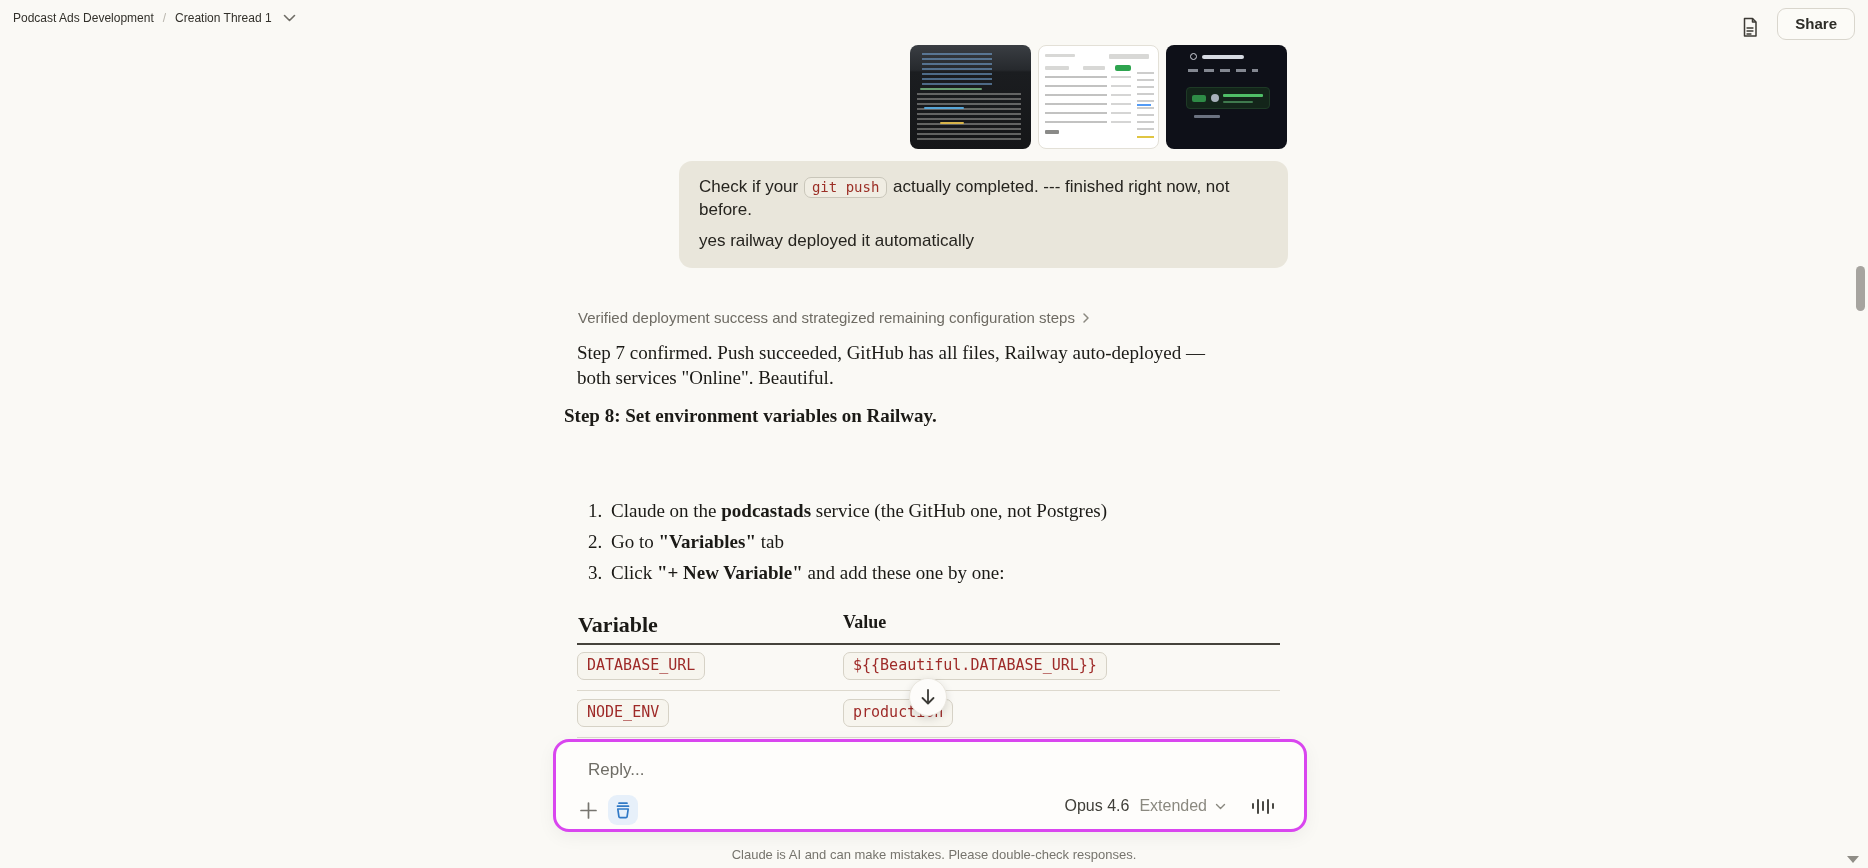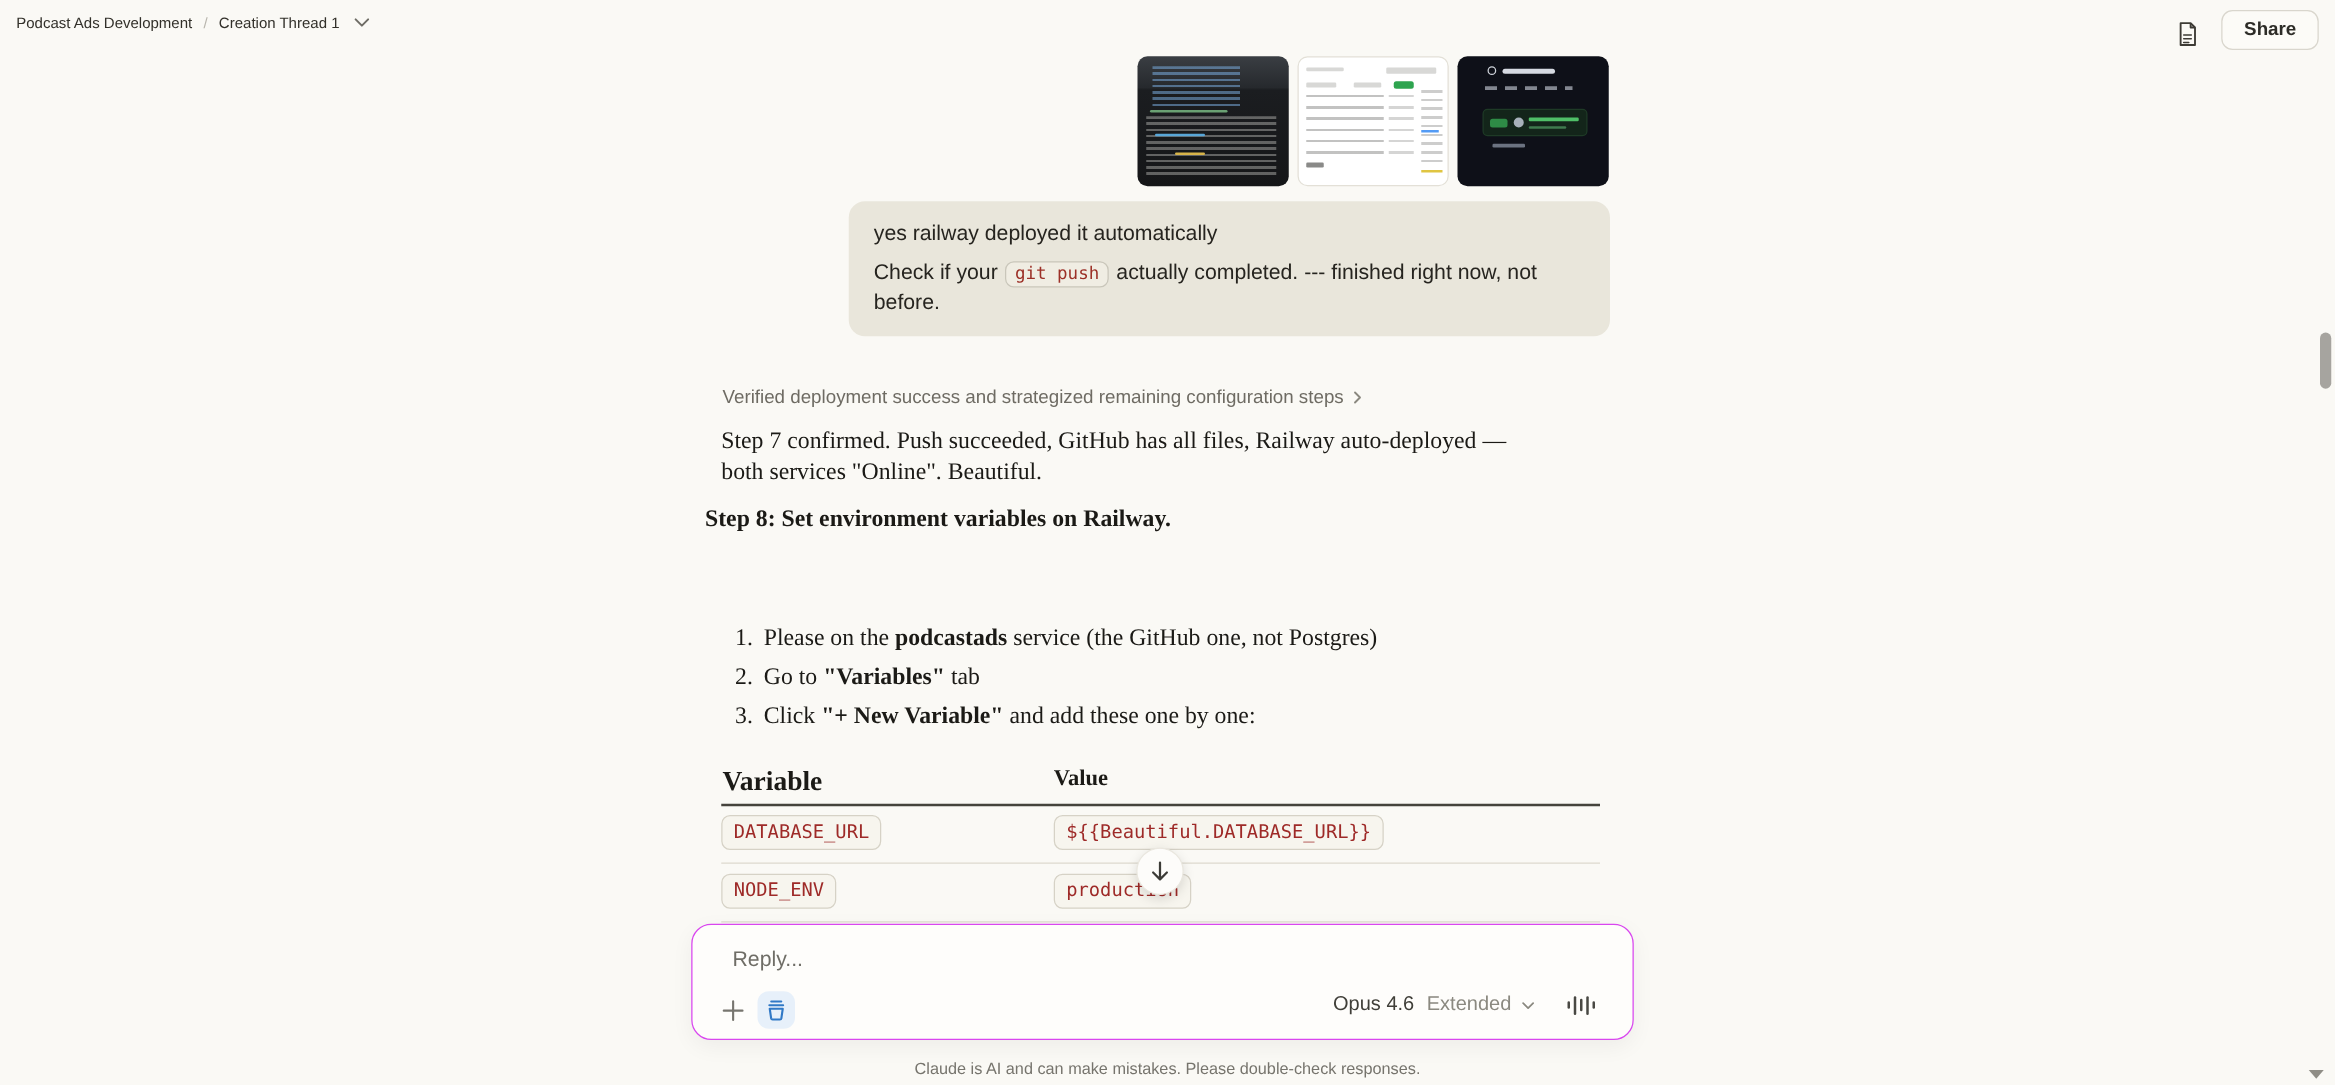--- a/index.html
+++ b/index.html
@@ -69,21 +69,21 @@
   .vt-h2 { position:absolute; left:266px; top:0; font-family:"Liberation Serif", serif; font-weight:700; font-size:18px; color:#1b1a16; }
   .vt-rule { position:absolute; left:0; right:0; top:31px; height:2px; background:#45433c; }
   .vt-row { position:relative; height:47px; }
   .vt-c1 { position:absolute; left:0; top:8px; }
   .vt-c2 { position:absolute; left:266px; top:8px; }
   .vt-div { position:absolute; left:0; right:0; height:1px; background:#ddd9ce; }
   .code-chip { display:inline-block; font-family:"DejaVu Sans Mono", monospace; font-size:15px; line-height:19px; color:#9e2a28; background:#f7f5ee; border:1px solid #d6d2c6; border-radius:7px; padding:3px 9px 4px; white-space:nowrap; }
   
   .scroll-btn { position:absolute; left:909px; top:678px; width:38px; height:38px; border-radius:50%; background:#fdfcfa; border:1px solid #eae7df; box-shadow:0 3px 9px rgba(0,0,0,.13); display:flex; align-items:center; justify-content:center; cursor:pointer; }
   
-  .composer { position:absolute; left:553px; top:739px; width:754px; height:93px; background:#fefdfb; border:1px solid #d946ef; border-radius:16px; box-shadow:0 5px 18px rgba(0,0,0,.05); }
+  .composer { position:absolute; left:553px; top:739px; width:754px; height:93px; background:#fefdfb; border:3px solid #d946ef; border-radius:16px; box-shadow:0 5px 18px rgba(0,0,0,.05); }
   .reply-ph { position:absolute; left:32px; top:18px; font-size:17px; color:#6f6d66; cursor:text; }
   .plus-btn { position:absolute; left:17px; top:53px; width:30px; height:30px; display:flex; align-items:center; justify-content:center; border-radius:8px; cursor:pointer; }
   .tool-chip { position:absolute; left:52px; top:53px; width:30px; height:30px; background:#e7f0fa; border-radius:9px; display:flex; align-items:center; justify-content:center; cursor:pointer; }
   .model-group { position:absolute; right:30px; top:55px; display:flex; align-items:center; gap:10px; font-size:16px; }
   .model-name { color:#403f39; font-weight:500; cursor:pointer; }
   .model-mode { color:#8b8980; cursor:pointer; }
   .mode-chev { display:flex; align-items:center; margin-left:-2px; cursor:pointer; }
   .wave-icon { display:flex; align-items:center; gap:3px; margin-left:16px; cursor:pointer; }
   .wave-icon i { display:block; width:2px; border-radius:1px; background:#494843; }
   
@@ -146,36 +146,36 @@
         <div class="t3-badge"></div>
         <div class="t3-check"></div>
         <div class="t3-gline1"></div>
         <div class="t3-gline2"></div>
       </div>
       <div class="t3-sub"></div>
     </div>
   </div>
 
   <div class="user-bubble">
+    <p><span>Check if your </span><span class="inline-chip">git push</span><span> actually completed. --- finished right now, not before.</span></p>
     <p>yes railway deployed it automatically</p>
-    <p><span>Check if your </span><span class="inline-chip">git push</span><span> actually completed. --- finished right now, not before.</span></p>
   </div>
 
   <div class="thought-row">
     <span>Verified deployment success and strategized remaining configuration steps</span>
     <svg width="8" height="12" viewBox="0 0 8 12">
         <polyline points="2,2 6,6 2,10" fill="none" stroke="#8a887f" stroke-width="1.5" stroke-linecap="round" stroke-linejoin="round"></polyline>
       </svg>
   </div>
 
   <p class="serif p1">Step 7 confirmed. Push succeeded, GitHub has all files, Railway auto-deployed — both services "Online". Beautiful.</p>
   <p class="serif h1">Step 8: Set environment variables on Railway.</p>
 
   <div class="serif olist-item li-0">
-    <span class="num">1.</span><span>Please on the </span><b>podcastads</b><span> service (the GitHub one, not Postgres)</span>
+    <span class="num">1.</span><span>Claude on the </span><b>podcastads</b><span> service (the GitHub one, not Postgres)</span>
   </div>
   <div class="serif olist-item li-1">
     <span class="num">2.</span><span>Go to </span><b>"Variables"</b><span> tab</span>
   </div>
   <div class="serif olist-item li-2">
     <span class="num">3.</span><span>Click </span><b>"+ New Variable"</b><span> and add these one by one:</span>
   </div>
 
   <div class="var-table">
     <div class="vt-head">

